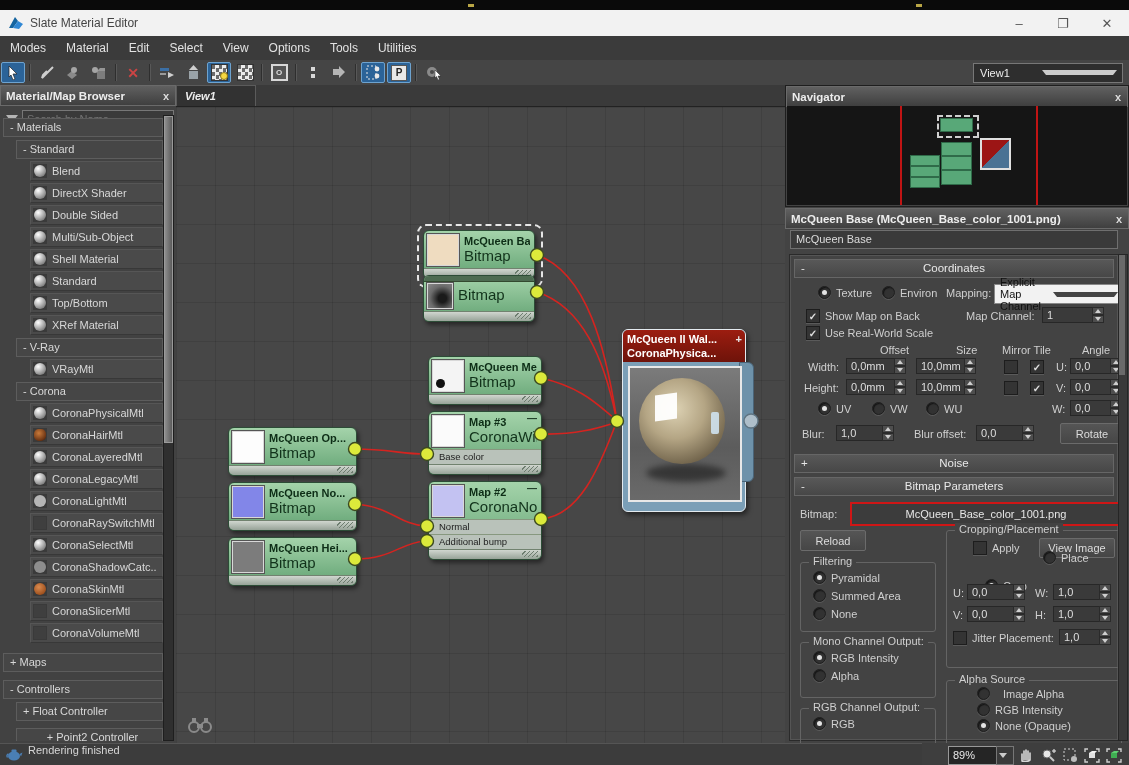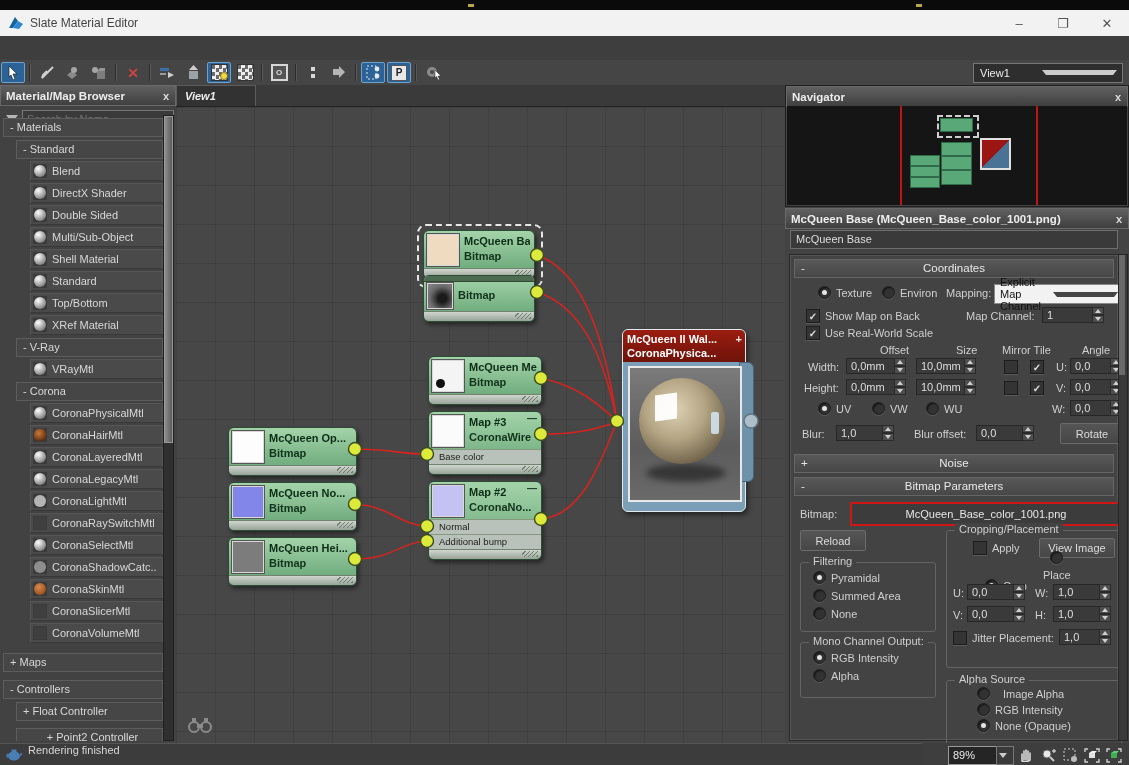--- a/index.html
+++ b/index.html
@@ -57,21 +57,21 @@
   .tabstrip{height:21px;background:#3a3a3a;border-bottom:1px solid #222;display:flex;}
   .vtab{min-width:70px;background:#323232;border:1px solid #5b5b5b;border-bottom:none;color:#ececec;font-weight:bold;font-style:italic;display:flex;align-items:center;padding-left:8px;}
   .canvas{position:relative;width:609px;height:636px;background:#474747;overflow:hidden;
     background-image:linear-gradient(rgba(0,0,0,.10) 1px,transparent 1px),linear-gradient(90deg,rgba(0,0,0,.10) 1px,transparent 1px);
     background-size:39px 39px;}
   .gnode{position:absolute;background:linear-gradient(#a4d3aa,#63a373);border:1px solid #2c4c36;border-radius:6px;box-shadow:2px 3px 4px rgba(0,0,0,.45);}
   .ghead{display:flex;padding:3px 4px 2px 3px;}
   .thumb{width:30px;height:30px;border:1px solid #d8d8d8;box-shadow:0 0 0 1px #555;flex:none;}
   .gtitles{margin-left:5px;overflow:hidden;white-space:nowrap;}
   .gt1{font-weight:bold;color:#0d2d16;font-size:11px;line-height:15px;}
-  .gt2{font-weight:bold;color:#12331b;font-size:11px;line-height:14px;}
+  .gt2{font-weight:normal;color:#12331b;font-size:15px;line-height:14px;}
   .slot{background:#b9c2ba;border-top:1px solid #87987f;font-size:9.5px;color:#222;padding:1px 4px 2px 10px;}
   .gfoot{height:9px;background:linear-gradient(#d0d6cf,#97a398);border-top:1px solid #71826f;border-radius:0 0 5px 5px;position:relative;}
   .gfoot::after{content:"";position:absolute;right:3px;top:1px;width:16px;height:6px;
      background:repeating-linear-gradient(135deg,transparent 0 2px,#6e7e70 2px 3px);}
   .nodemin{position:absolute;right:4px;top:1px;color:#1c3a24;font-weight:bold;font-size:10px;}
   .seldash{position:absolute;border:2px dashed #e6e6e6;border-radius:9px;pointer-events:none;}
   .sliver{height:5px;background:#4d6b51;border-bottom:1px solid #33492f;overflow:hidden;border-radius:5px 5px 0 0;}
   .mnode{position:absolute;width:122px;height:181px;background:#7b9fb7;border:1px solid #e3eaef;border-radius:6px;box-shadow:2px 3px 5px rgba(0,0,0,.5);}
   .msidetab{position:absolute;right:-9px;top:32px;width:13px;height:118px;background:#6e92aa;border:1px solid #4a6478;border-radius:0 6px 6px 0;}
   .mhead{background:linear-gradient(#9c1d10,#6e130a);color:#fff;font-weight:bold;font-size:11px;line-height:14px;padding:2px 4px;border-radius:5px 5px 0 0;position:relative;}
@@ -144,20 +144,30 @@
       <polygon points="5,13 10,6 15,9 11,14" fill="#2f87d4"></polygon>
     </svg>
     <span class="wtitle">Slate Material Editor</span>
     <div class="wincontrols">
       <span class="wbtn">–</span>
       <span class="wbtn">❐</span>
       <span class="wbtn">✕</span>
     </div>
   </div>
 
+  <div class="menubar">
+    <span class="menuitem">Modes</span>
+    <span class="menuitem">Material</span>
+    <span class="menuitem">Edit</span>
+    <span class="menuitem">Select</span>
+    <span class="menuitem">View</span>
+    <span class="menuitem">Options</span>
+    <span class="menuitem">Tools</span>
+    <span class="menuitem">Utilities</span>
+  </div>
 
   <div class="toolbar">
     <div class="ticon hl">
       <svg width="12" height="14" viewBox="0 0 12 14">
           <polygon points="2,0 10,8 6,8 8,13 6,14 4,9 2,11" fill="#fff" stroke="#222" stroke-width="0.7"></polygon>
         </svg>
     </div>
     <div class="tsep"></div>
     <div class="ticon">
       <svg width="15" height="15" viewBox="0 0 15 15">
@@ -784,33 +794,40 @@
             <div class="radio sel" style="left:12px;top:8px;">
                 <span class="rdot"></span>
                 <span>RGB Intensity</span>
               </div>
             <div class="radio" style="left:12px;top:26px;">
                 <span class="rdot"></span>
                 <span>Alpha</span>
               </div>
           </div>
 
+          <div class="fgroup" style="left:6px;top:212px;width:134px;height:46px;">
+            <em>RGB Channel Output:</em>
+            <div class="radio sel" style="left:12px;top:8px;">
+                <span class="rdot"></span>
+                <span>RGB</span>
+              </div>
+          </div>
 
           <div class="fgroup" style="left:152px;top:34px;width:174px;height:136px;">
             <em>Cropping/Placement</em>
             <div class="check" style="left:26px;top:10px;">
                 <span class="cbox"></span>
                 <span>Apply</span>
               </div>
             <div class="btn" style="left:92px;top:7px;width:74px;height:18px;">View Image</div>
             <div class="radio sel" style="left:38px;top:48px;">
                 <span class="rdot"></span>
                 <span>Crop</span>
               </div>
-            <div class="radio" style="left:96px;top:20px;flex-direction:column;">
+            <div class="radio" style="left:96px;top:20px;">
                 <span class="rdot"></span>
                 <span>Place</span>
               </div>
             <span class="lab" style="left:6px;top:56px;">U:</span>
             <div class="spin" style="left:20px;top:53px;width:58px;">
                 <span class="spinfield">0,0</span>
                 <span class="spinarr">
                   <b>
                     <i></i>
                   </b>

